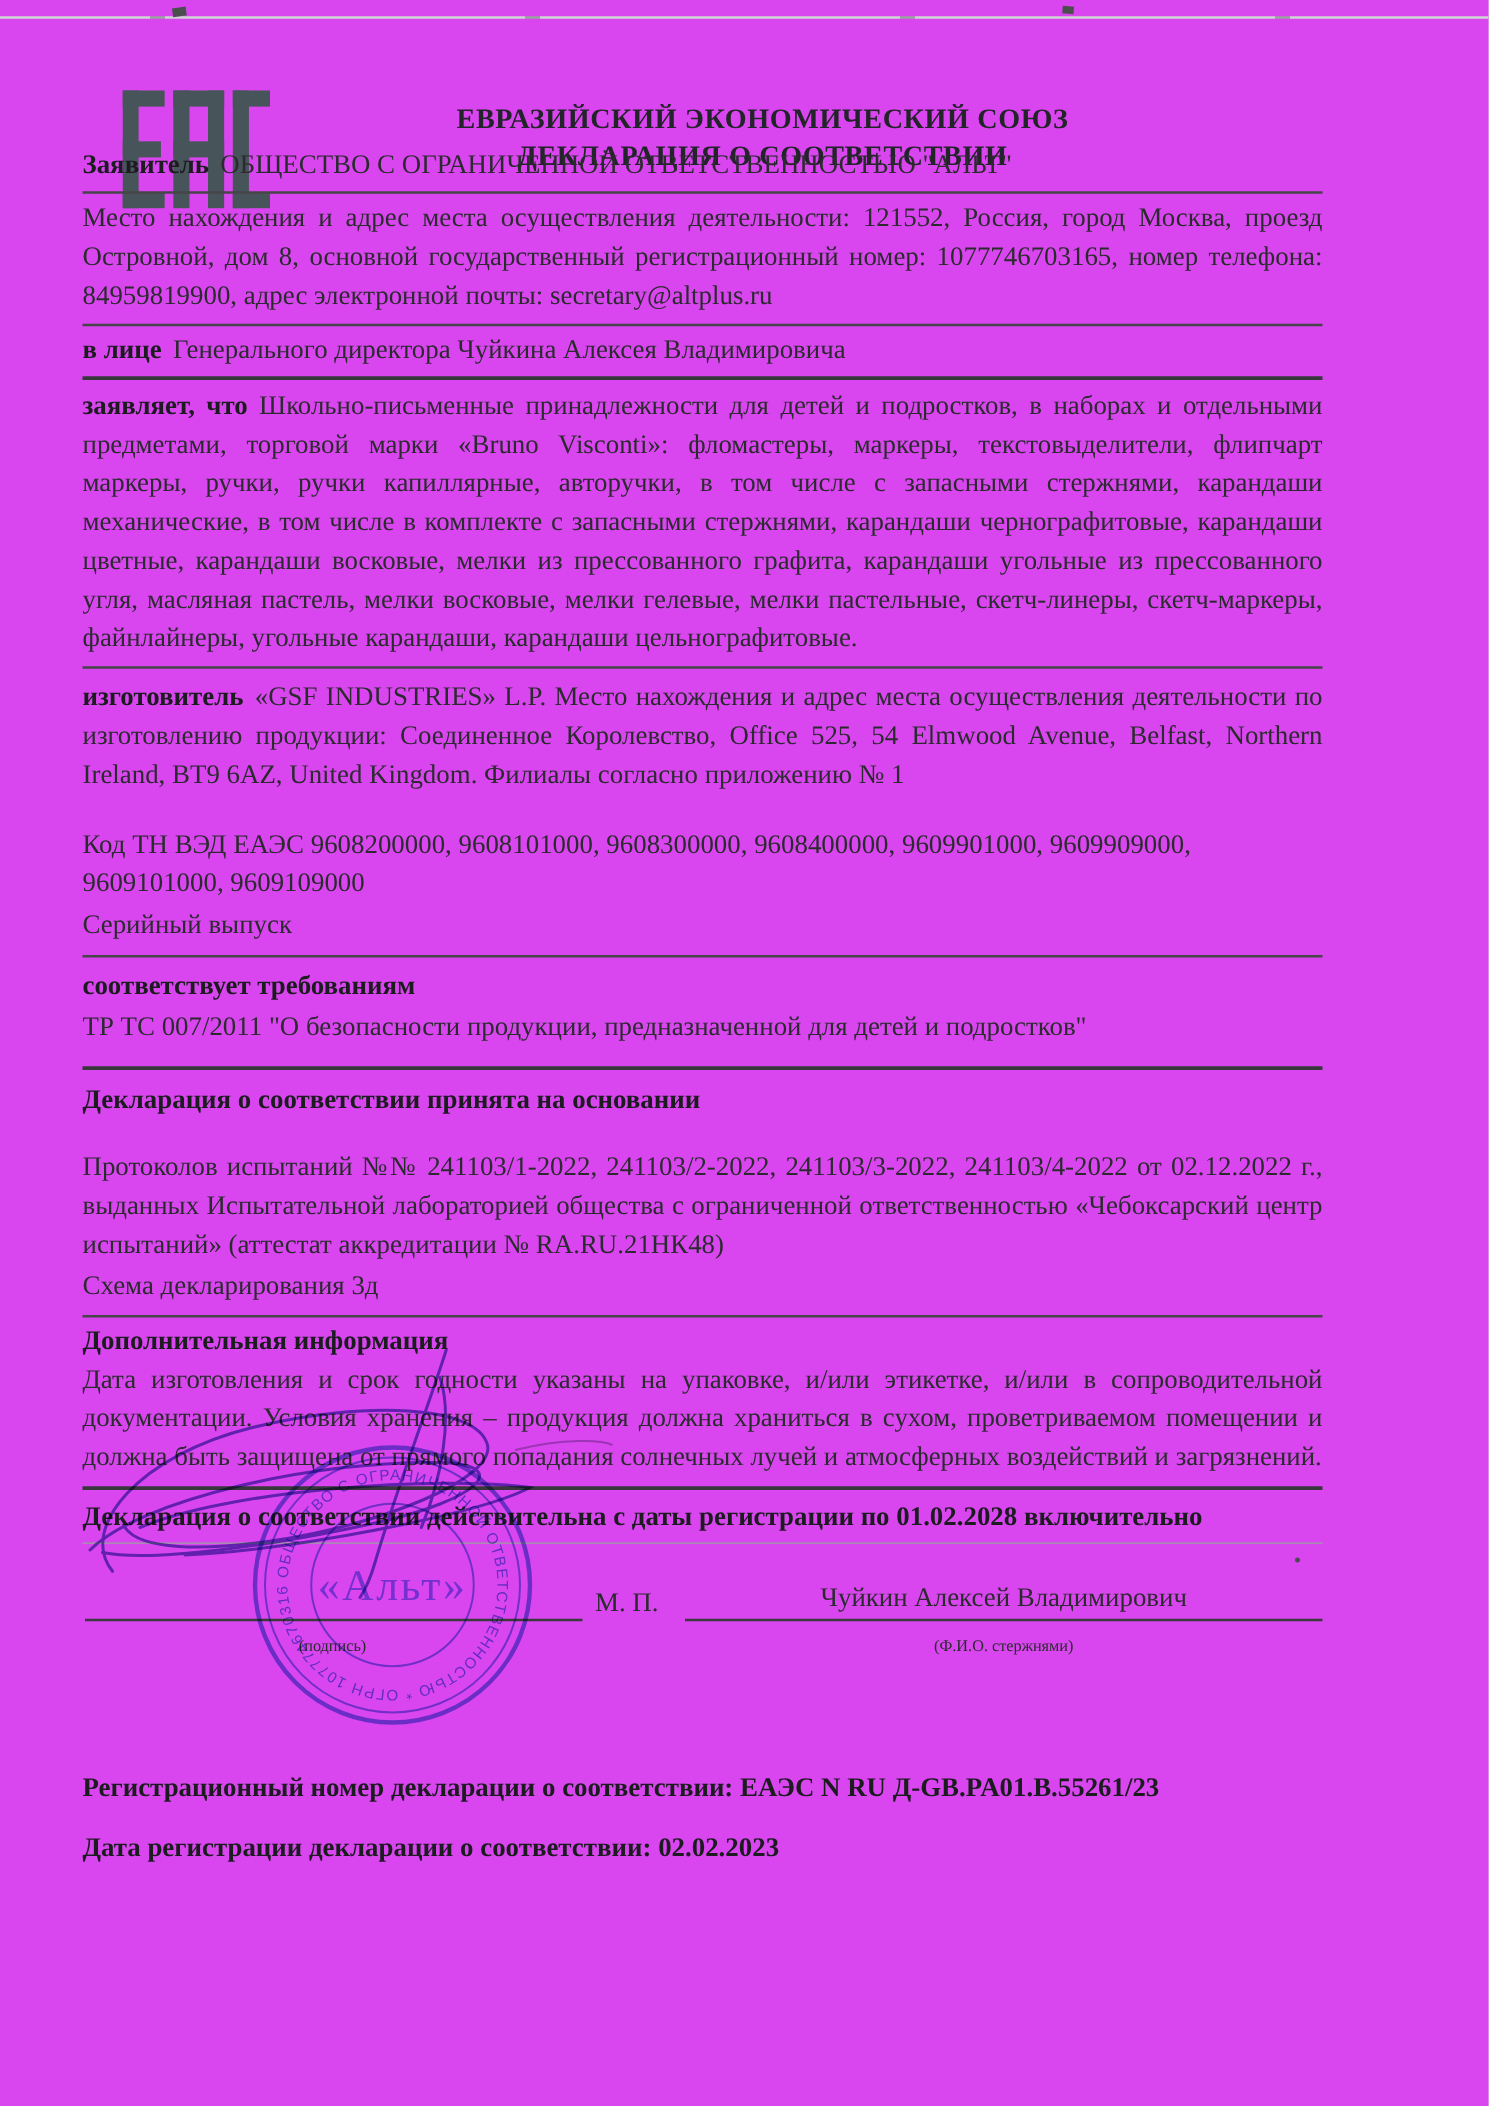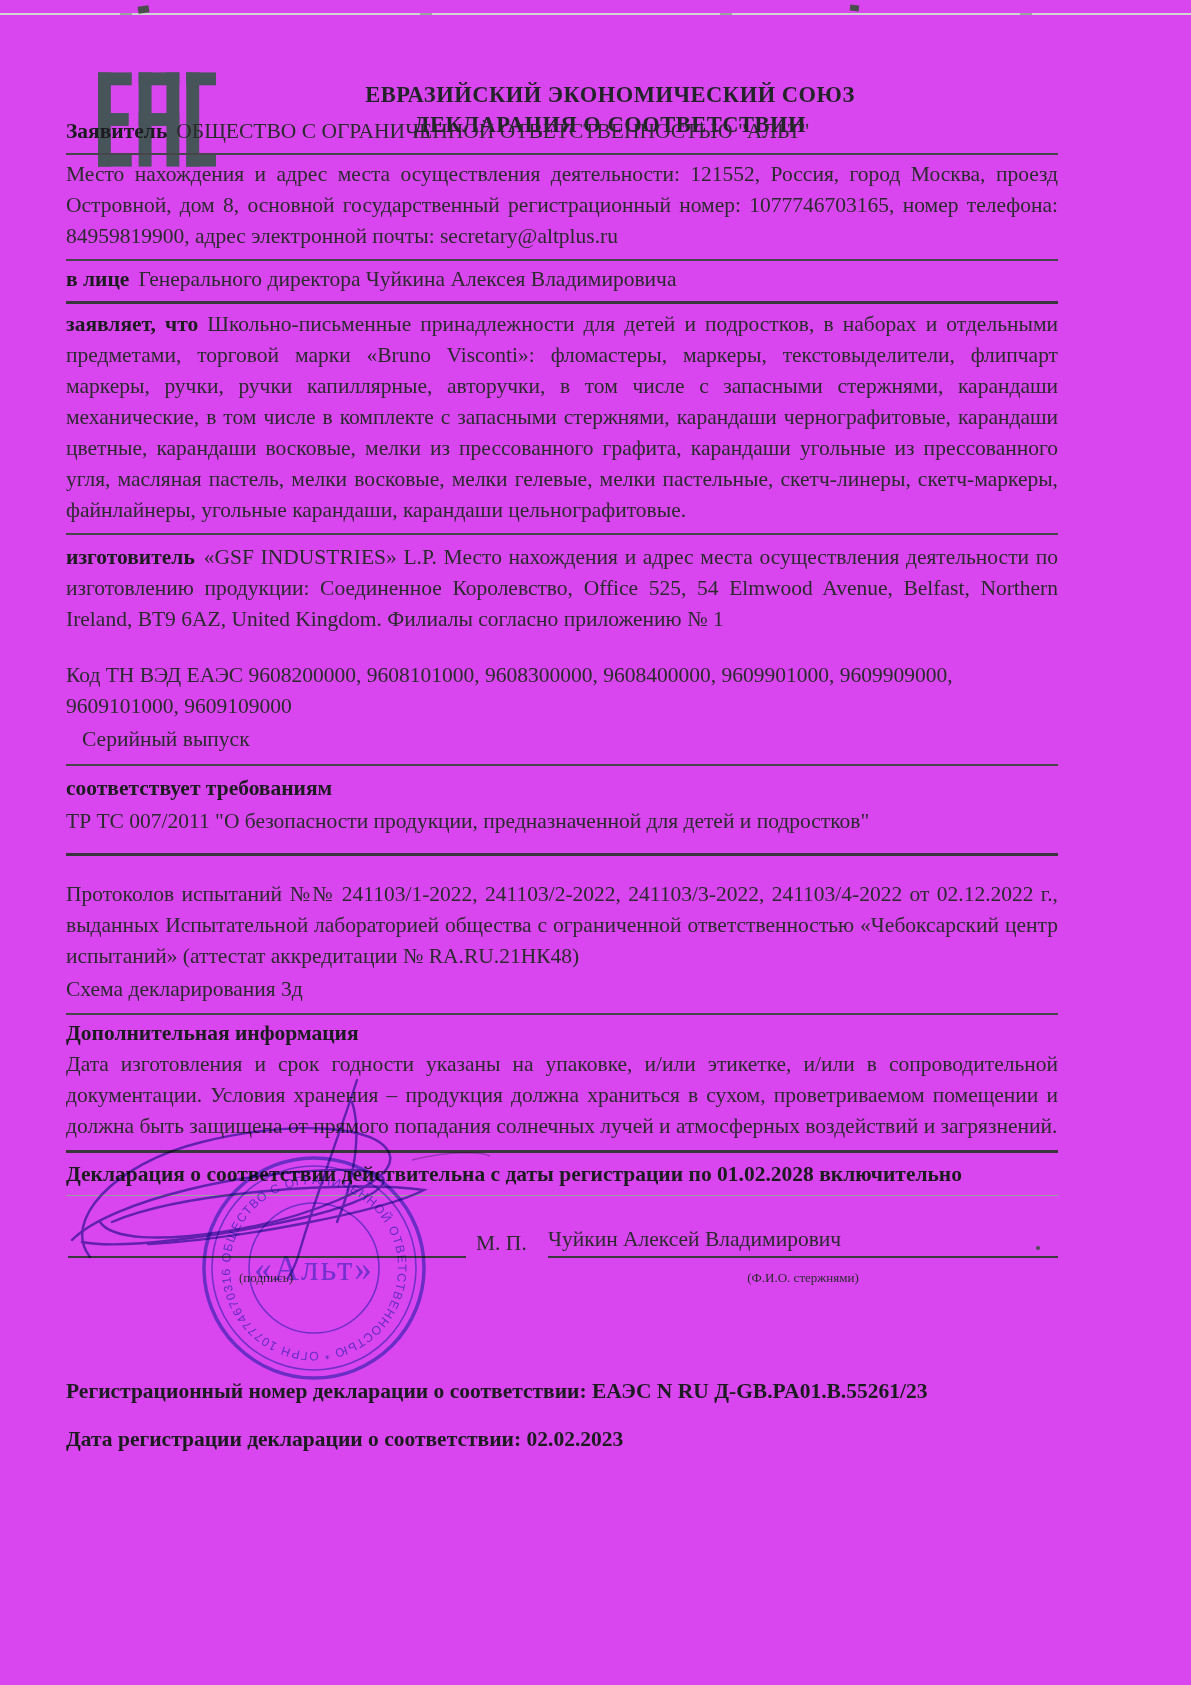--- a/index.html
+++ b/index.html
@@ -67,43 +67,44 @@
 
     <p class="m-row"><span class="lead">в лице</span><span>Генерального директора Чуйкина Алексея Владимировича</span></p>
     <div class="rule-thick"></div>
 
     <p class="just" style="margin:5px 0 7px"><span class="lead">заявляет, что</span><span>Школьно-письменные принадлежности для детей и подростков, в наборах и отдельными предметами, торговой марки «Bruno Visconti»: фломастеры, маркеры, текстовыделители, флипчарт маркеры, ручки, ручки капиллярные, авторучки, в том числе с запасными стержнями, карандаши механические, в том числе в комплекте с запасными стержнями, карандаши чернографитовые, карандаши цветные, карандаши восковые, мелки из прессованного графита, карандаши угольные из прессованного угля, масляная пастель, мелки восковые, мелки гелевые, мелки пастельные, скетч-линеры, скетч-маркеры, файнлайнеры, угольные карандаши, карандаши цельнографитовые.</span></p>
     <div class="rule"></div>
 
     <p class="just" style="margin:7px 0 0"><span class="lead">изготовитель</span><span>«GSF INDUSTRIES» L.P. Место нахождения и адрес места осуществления деятельности по изготовлению продукции: Соединенное Королевство, Office 525, 54 Elmwood Avenue, Belfast, Northern Ireland, BT9 6AZ, United Kingdom. Филиалы согласно приложению № 1</span></p>
 
     <p style="margin:25px 0 0">Код ТН ВЭД ЕАЭС 9608200000, 9608101000, 9608300000, 9608400000, 9609901000, 9609909000, 9609101000, 9609109000</p>
-    <p style="margin:2px 16px 9px">Серийный выпуск</p>
+    <p style="margin:2px 0 9px">Серийный выпуск</p>
     <div class="rule"></div>
 
     <p style="margin:7px 0 0"><b>соответствует требованиям</b></p>
     <p style="margin:2px 0 16px">ТР ТС 007/2011 "О безопасности продукции, предназначенной для детей и подростков"</p>
     <div class="rule-thick"></div>
 
+    <p style="margin:8px 0 0"><b>Декларация о соответствии принята на основании</b></p>
     <p class="just" style="margin:23px 0 0">Протоколов испытаний №№ 241103/1-2022, 241103/2-2022, 241103/3-2022, 241103/4-2022 от 02.12.2022 г., выданных Испытательной лабораторией общества с ограниченной ответственностью «Чебоксарский центр испытаний» (аттестат аккредитации № RA.RU.21НК48)</p>
     <p style="margin:2px 0 8px">Схема декларирования 3д</p>
     <div class="rule"></div>
 
     <p style="margin:3px 0 0"><b>Дополнительная информация</b></p>
     <p class="just" style="margin:0 0 8px">Дата изготовления и срок годности указаны на упаковке, и/или этикетке, и/или в сопроводительной документации. Условия хранения – продукция должна храниться в сухом, проветриваемом помещении и должна быть защищена от прямого попадания солнечных лучей и атмосферных воздействий и загрязнений.</p>
     <div class="rule-thick"></div>
 
     <p style="margin:6px 0 5px"><b>Декларация о соответствии действительна с даты регистрации по 01.02.2028 включительно</b></p>
     <div class="rule-faint"></div>
 
     <div class="sig-block">
       <div class="sig-line" style="left:2px;top:36px;width:398px"></div>
       <div class="sig-cap" style="left:95px;top:42px;width:210px">(подпись)</div>
       <div style="position:absolute;left:410px;top:8px">М. П.</div>
-      <div style="position:absolute;left:482px;top:4px;width:510px;">Чуйкин Алексей Владимирович</div>
+      <div style="position:absolute;left:482px;top:4px;width:510px;text-align:center">Чуйкин Алексей Владимирович</div>
       <div class="sig-line" style="left:482px;top:36px;width:510px"></div>
       <div class="sig-cap" style="left:482px;top:42px;width:510px">(Ф.И.О. стержнями)</div>
     </div>
 
     <p style="margin:14px 0 0"><b><span>Регистрационный номер декларации о соответствии:</span> <span>ЕАЭС N RU Д-GB.PA01.B.55261/23</span></b></p>
     <p style="margin:17px 0 0"><b><span>Дата регистрации декларации о соответствии:</span> <span>02.02.2023</span></b></p>
 
   </div>
 
   <svg class="stamp" width="232" height="232" viewBox="0 0 232 232">

